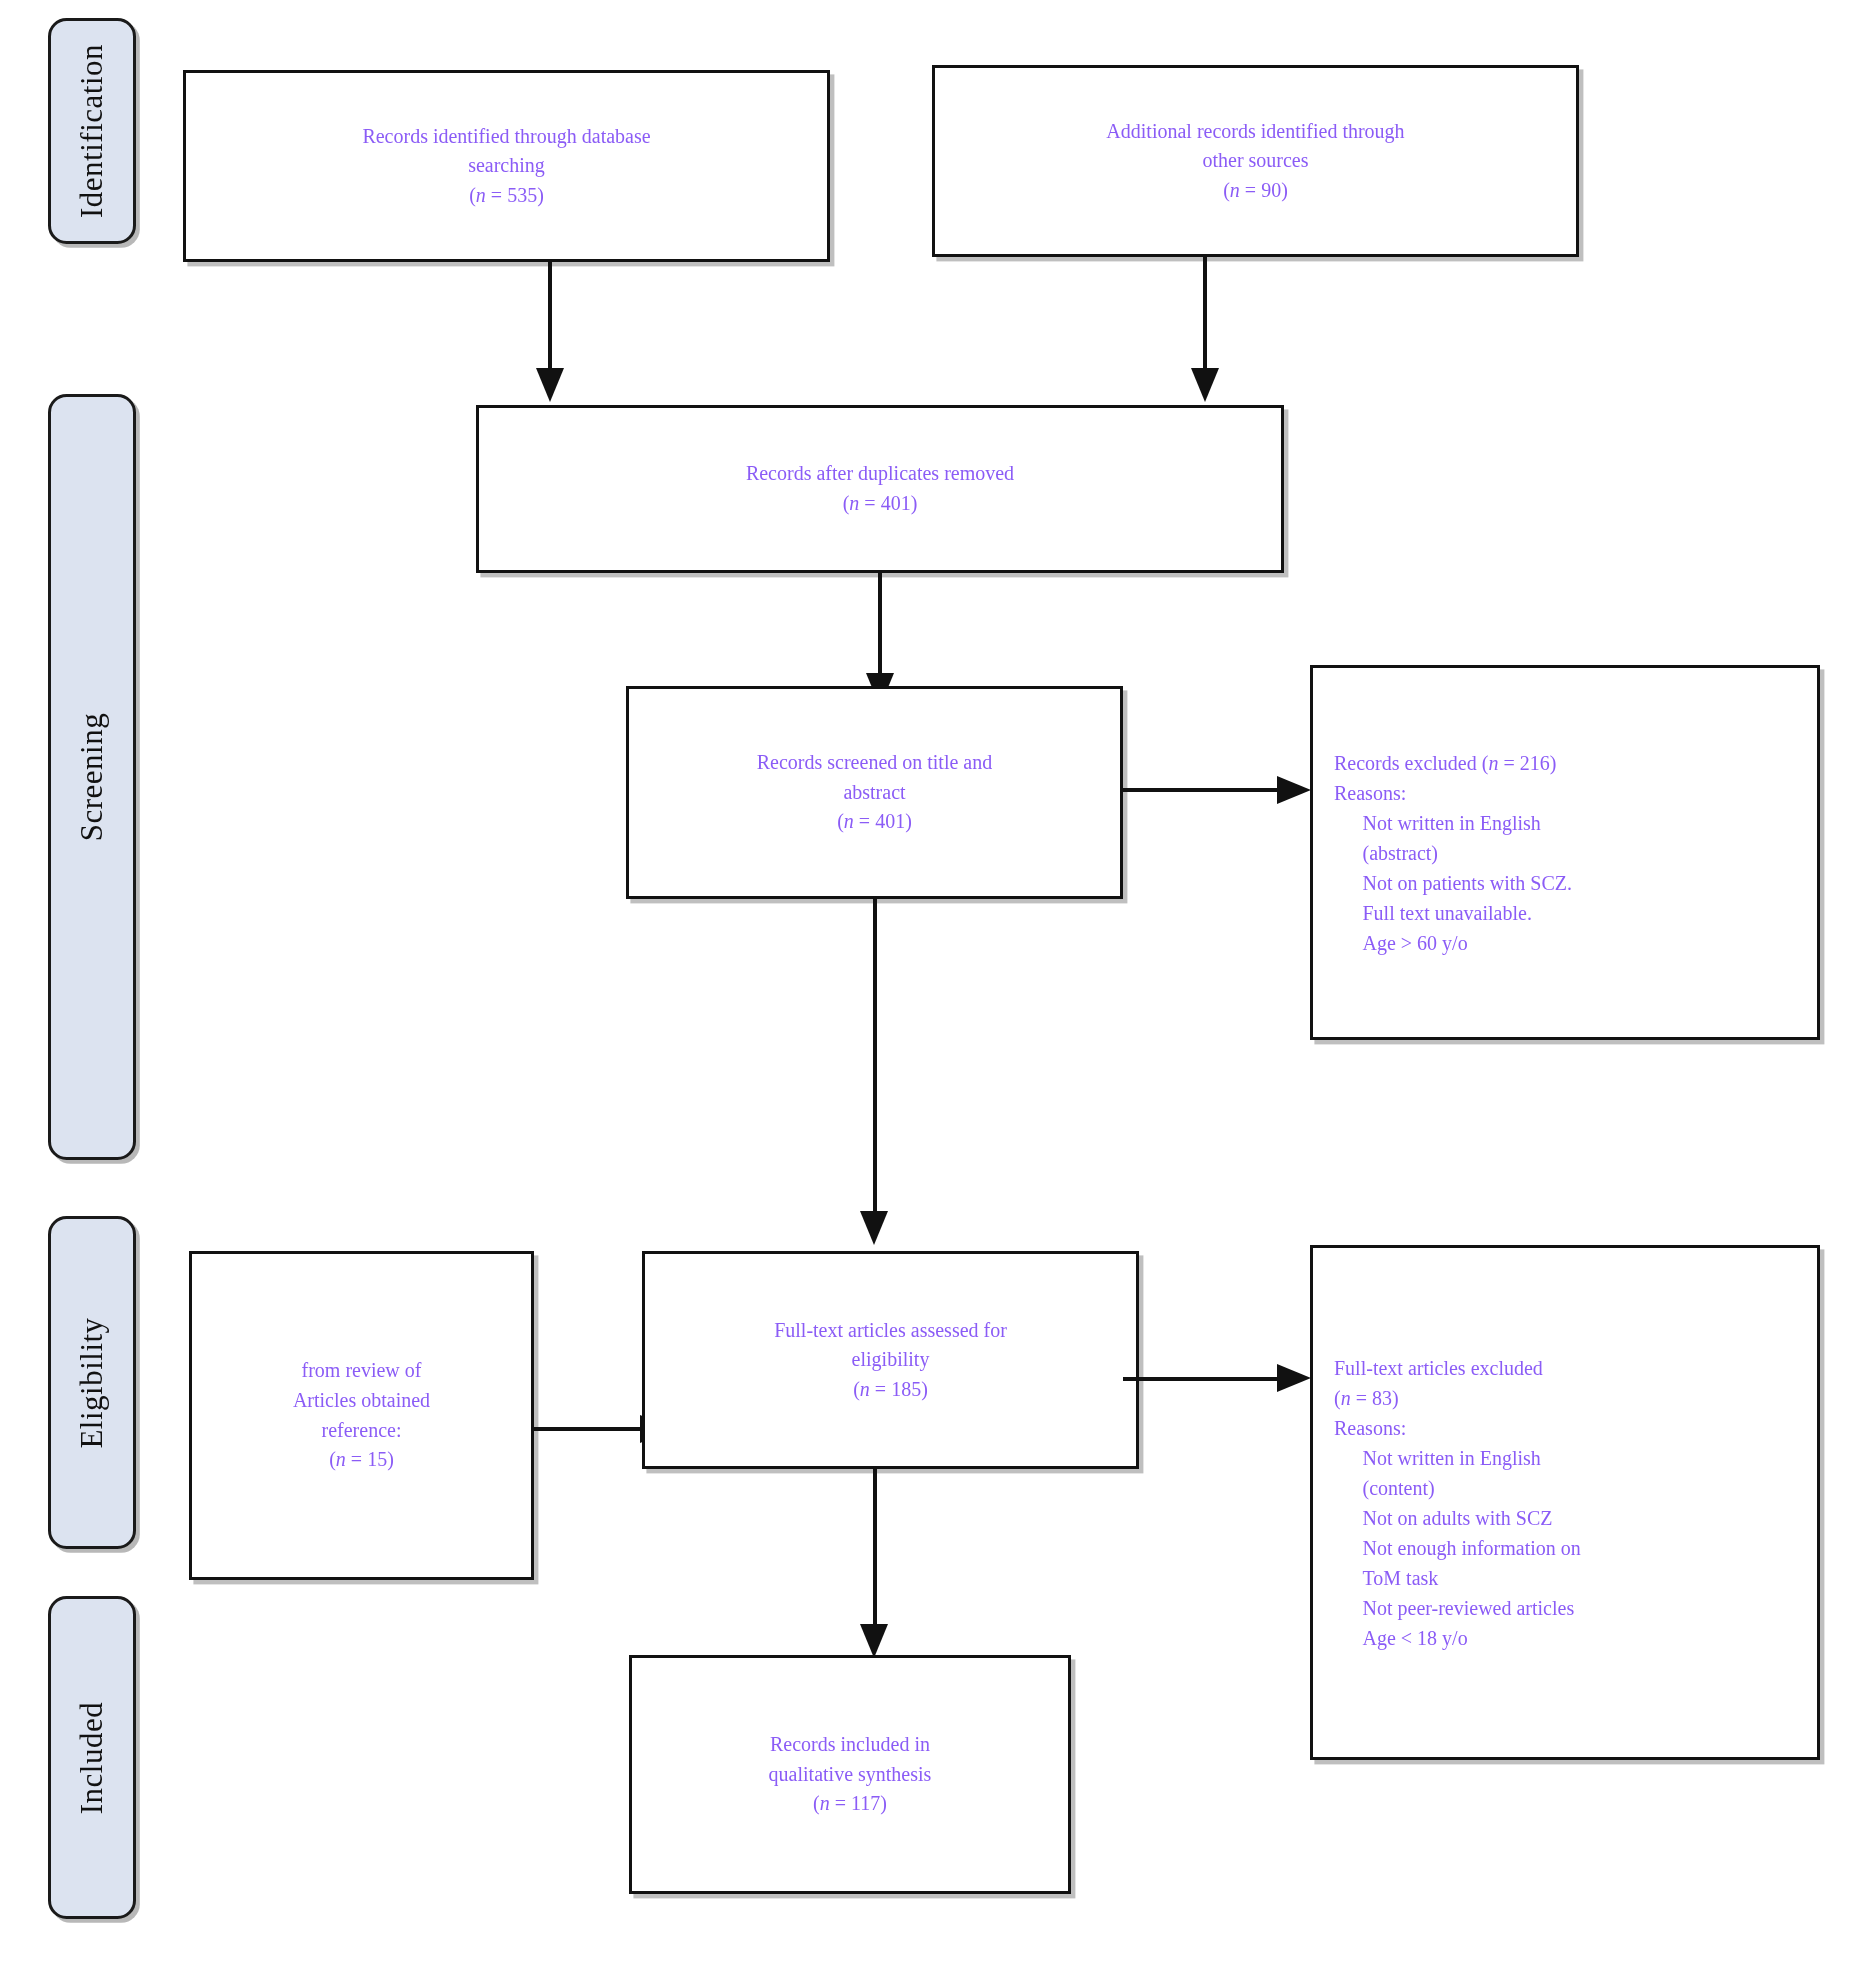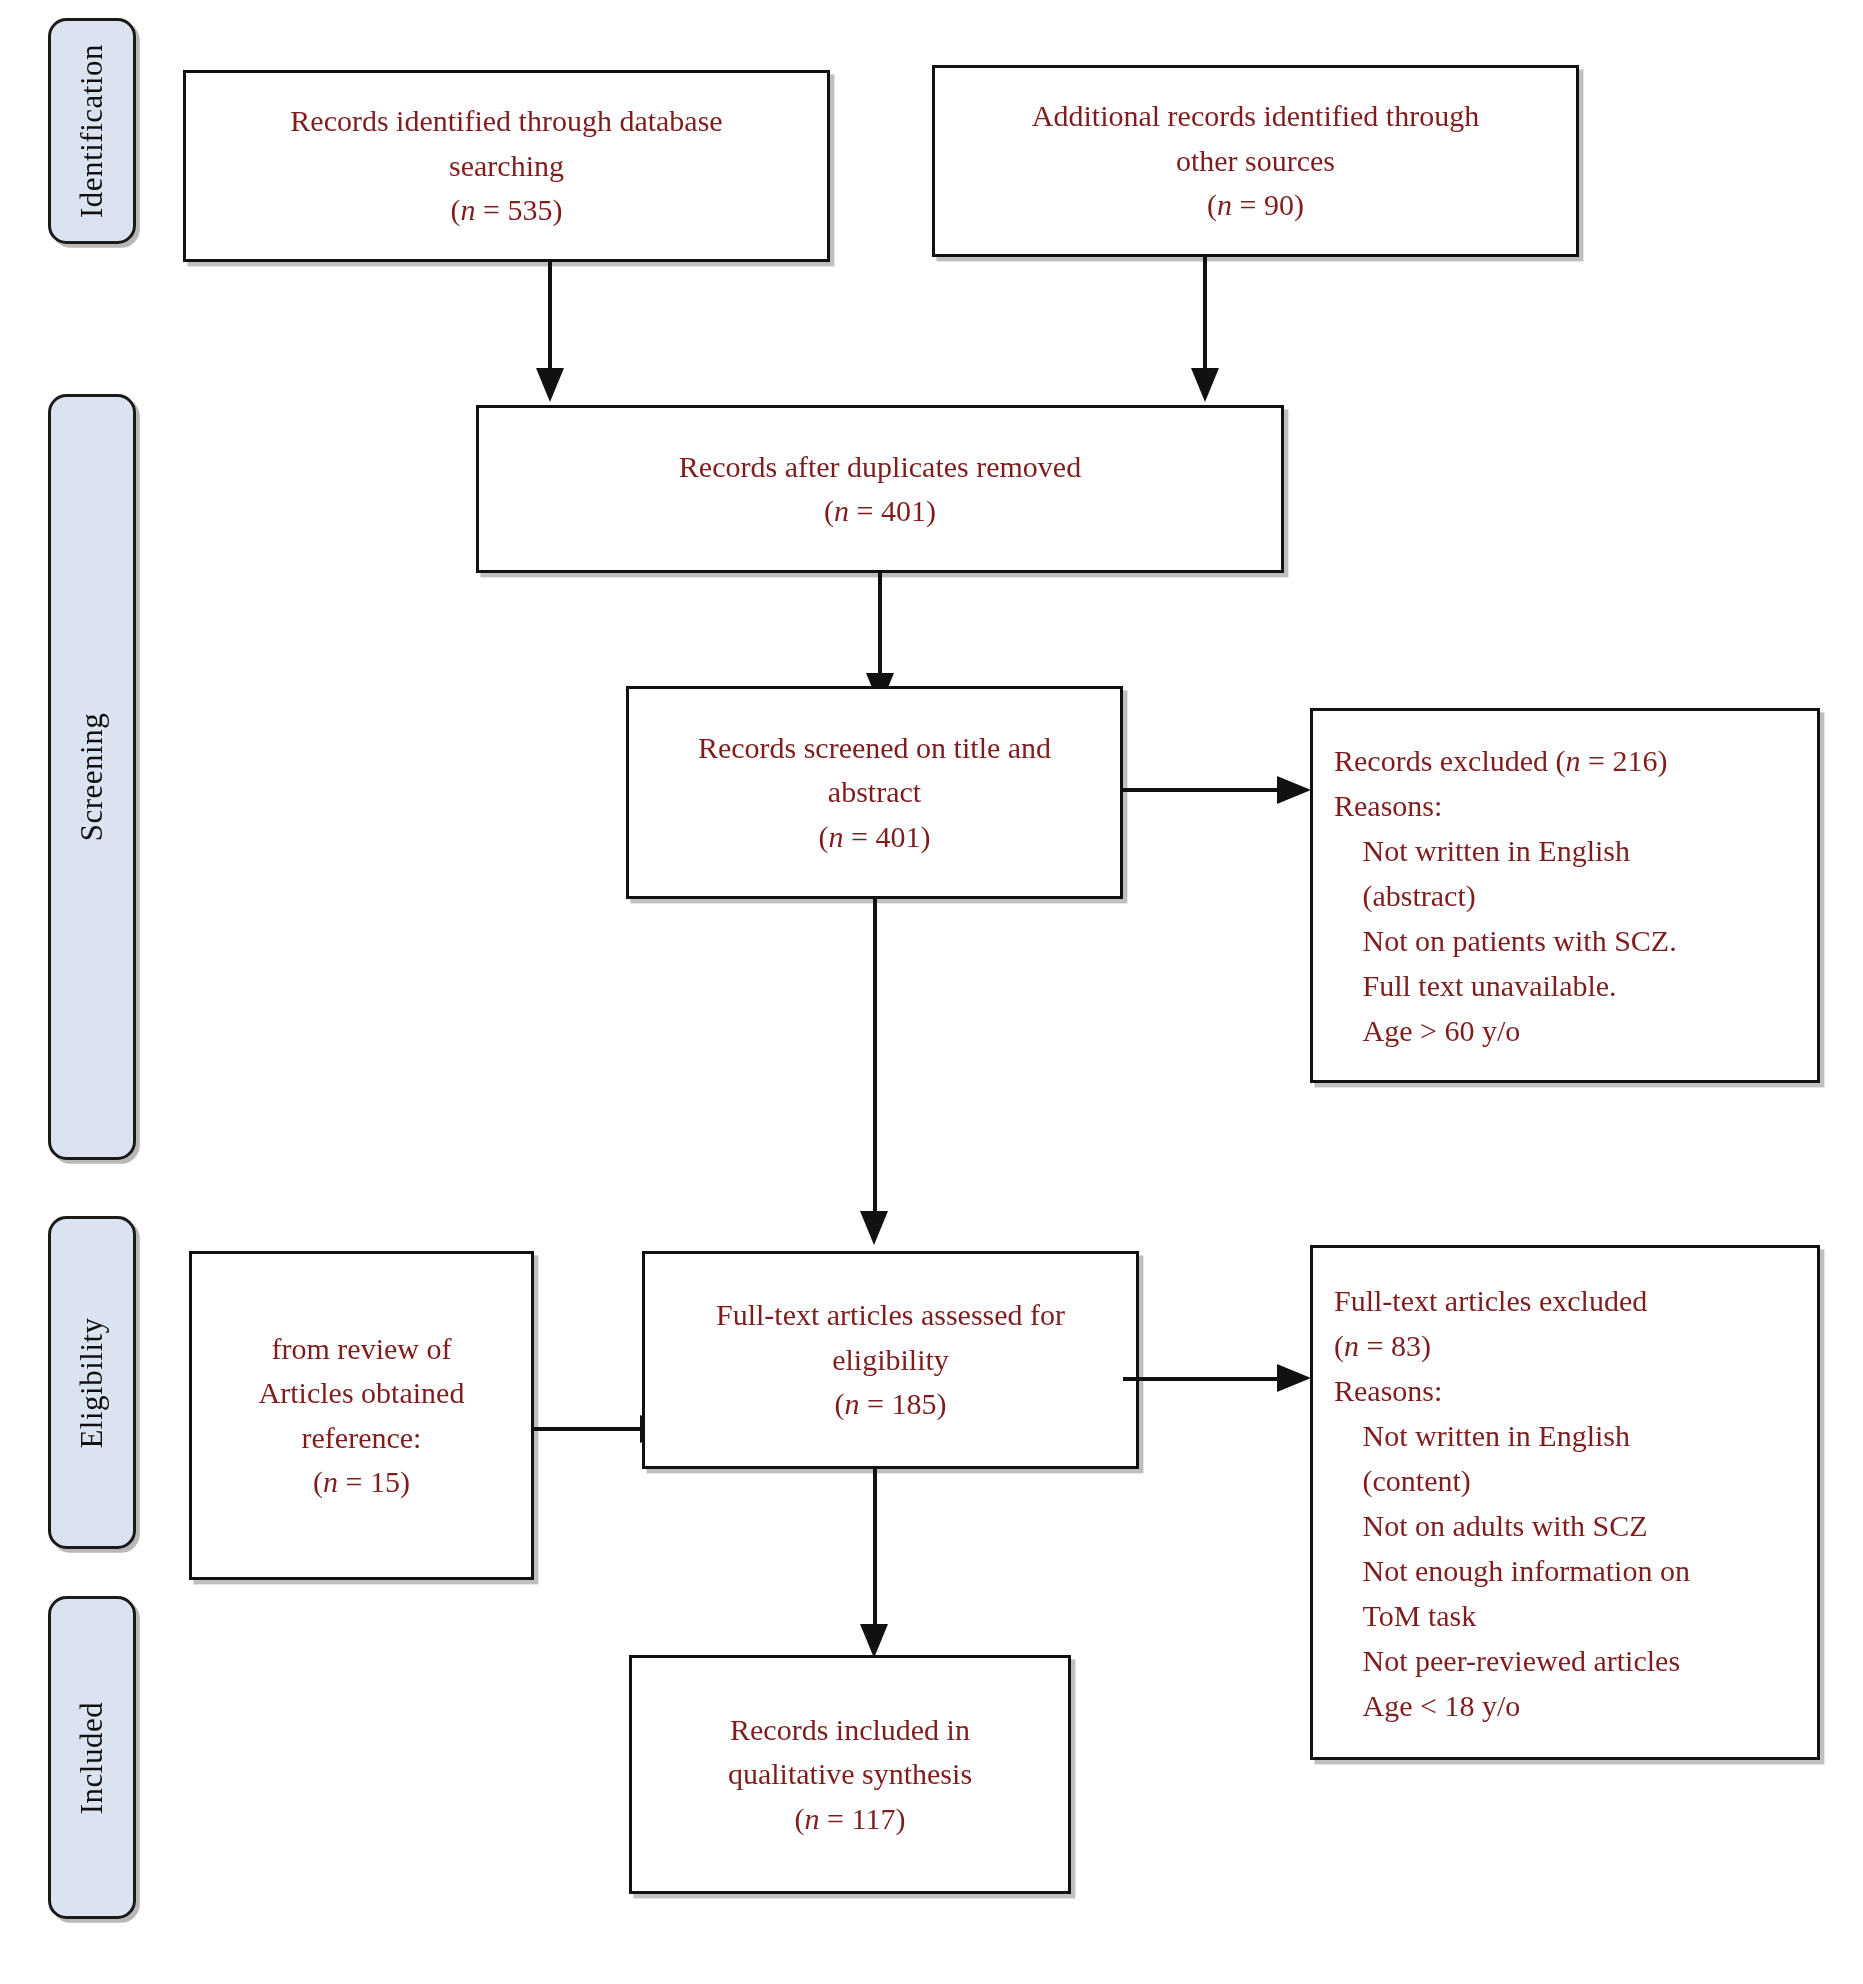--- a/index.html
+++ b/index.html
@@ -50,23 +50,23 @@
   }
   .box.center-al {
     align-items: center;
     text-align: center;
   }
   .box.left-al {
     align-items: flex-start;
     text-align: left;
   }
   .box-line {
-    font-size: 30px;
+    font-size: 20px;
     line-height: 1.48;
-    color: #7f1d1d;
+    color: #8b5cf6;
     white-space: nowrap;
   }
   .box.center-al .box-line {
     width: 100%;
     text-align: center;
   }
   .box.left-al {
     padding-left: 21px;
     padding-right: 7.7px;
   }
@@ -153,21 +153,21 @@
 
   <div class="box center-al" style="left:626px; top:686px; width:497px; height:213px;">
     <div class="box-line">Records screened on title and</div>
     <div class="box-line">abstract</div>
     <div class="box-line">(<span class="nvar">n</span> = 401)</div>
   </div>
 
   <div class="hline" style="left:1123px; top:788px; width:159px;"></div>
   <div class="arrow-right" style="left:1277px; top:776px;"></div>
 
-  <div class="box left-al" style="left:1310px; top:708px; width:510px; height:375px;">
+  <div class="box left-al" style="left:1310px; top:665px; width:510px; height:375px;">
     <div class="box-line">Records excluded (<span class="nvar">n</span> = 216)</div>
     <div class="box-line">Reasons:</div>
     <div class="box-line indent-1">Not written in English</div>
     <div class="box-line indent-1">(abstract)</div>
     <div class="box-line indent-1">Not on patients with SCZ.</div>
     <div class="box-line indent-1">Full text unavailable.</div>
     <div class="box-line indent-1">Age &gt; 60 y/o</div>
   </div>
 
   <div class="vline" style="left:873px; top:899px; height:318px;"></div>

